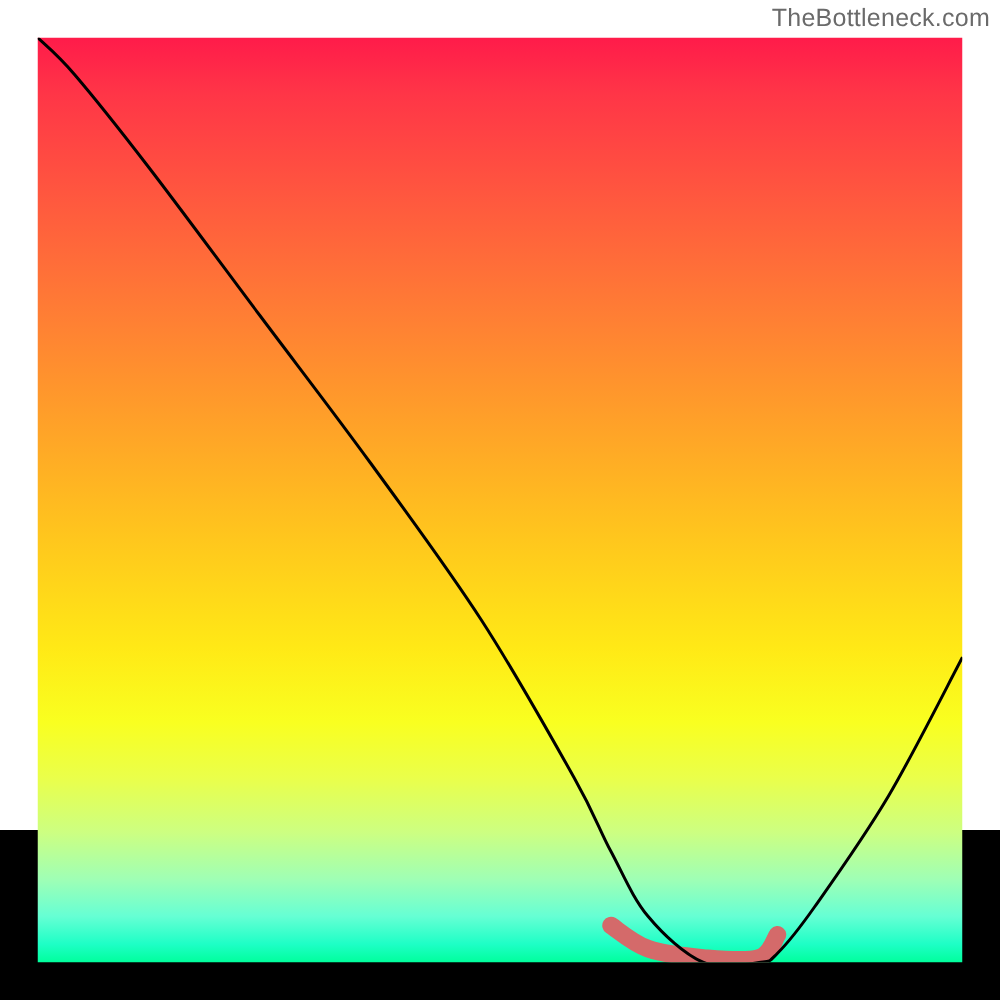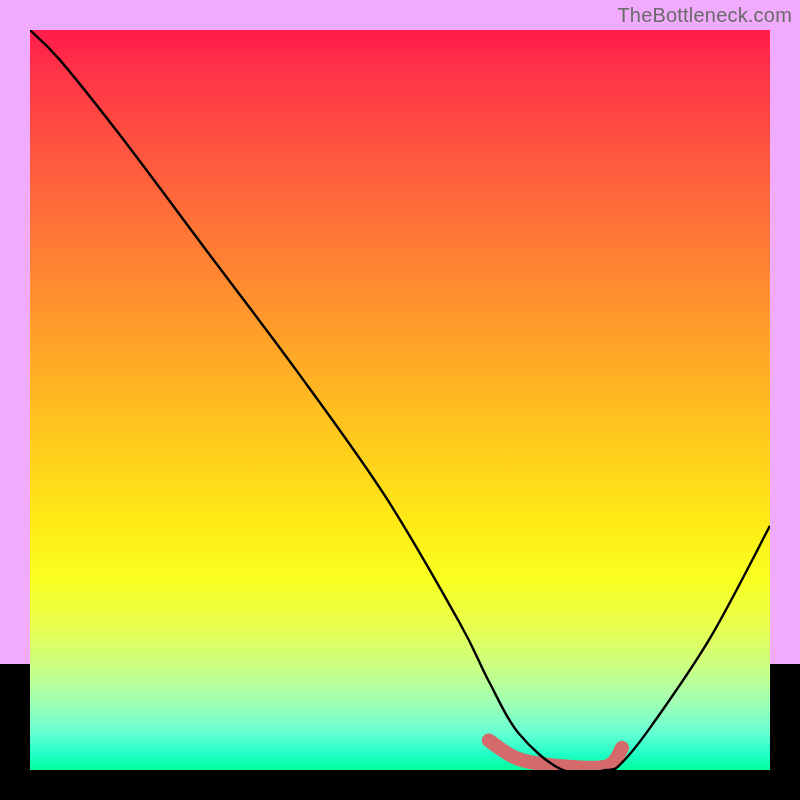--- a/index.html
+++ b/index.html
@@ -1,16 +1,16 @@
 <!DOCTYPE html>
 <html><head>
 <meta charset="utf-8">
 <style>
   html,body{margin:0;padding:0;width:800px;height:800px;background:#000;overflow:hidden;font-family:Arial,Helvetica,sans-serif}
-  .frame{position:absolute;left:0;top:0;width:800px;height:664px;background:#f0abfc}
+  .frame{position:absolute;left:0;top:0;width:800px;height:664px;background:#ffffff}
   .plot{position:absolute;left:30px;top:30px;width:740px;height:740px;overflow:hidden}
   .gradient{position:absolute;left:0;top:0;width:100%;height:100%;
     background:linear-gradient(to bottom,
       #ff1b4a 0%,
       #ff3547 6%,
       #ff5a3e 18%,
       #ff7e34 30%,
       #ffa228 42%,
       #ffc61d 54%,
       #ffe916 66%,

